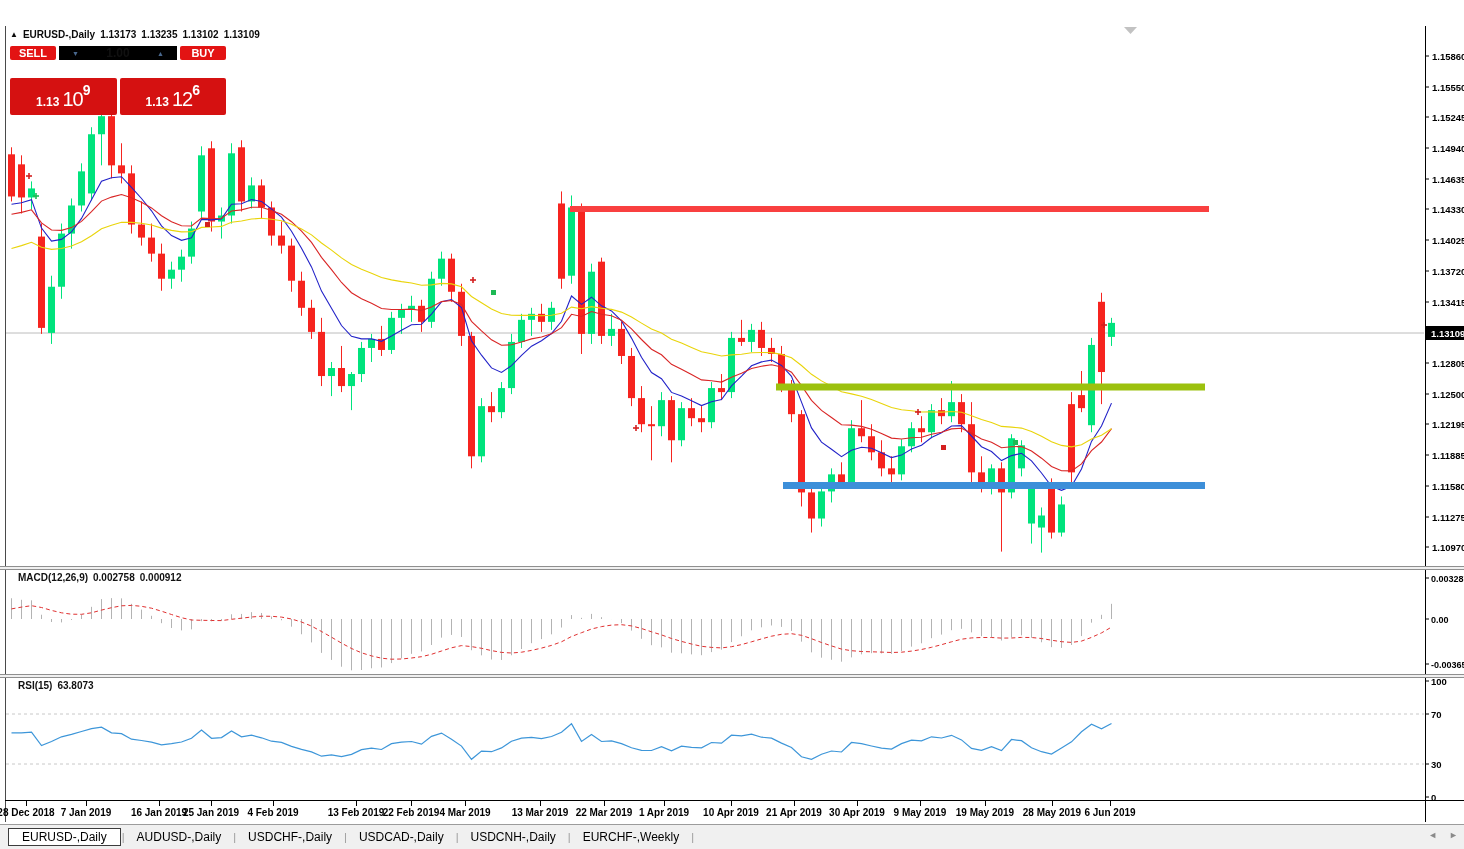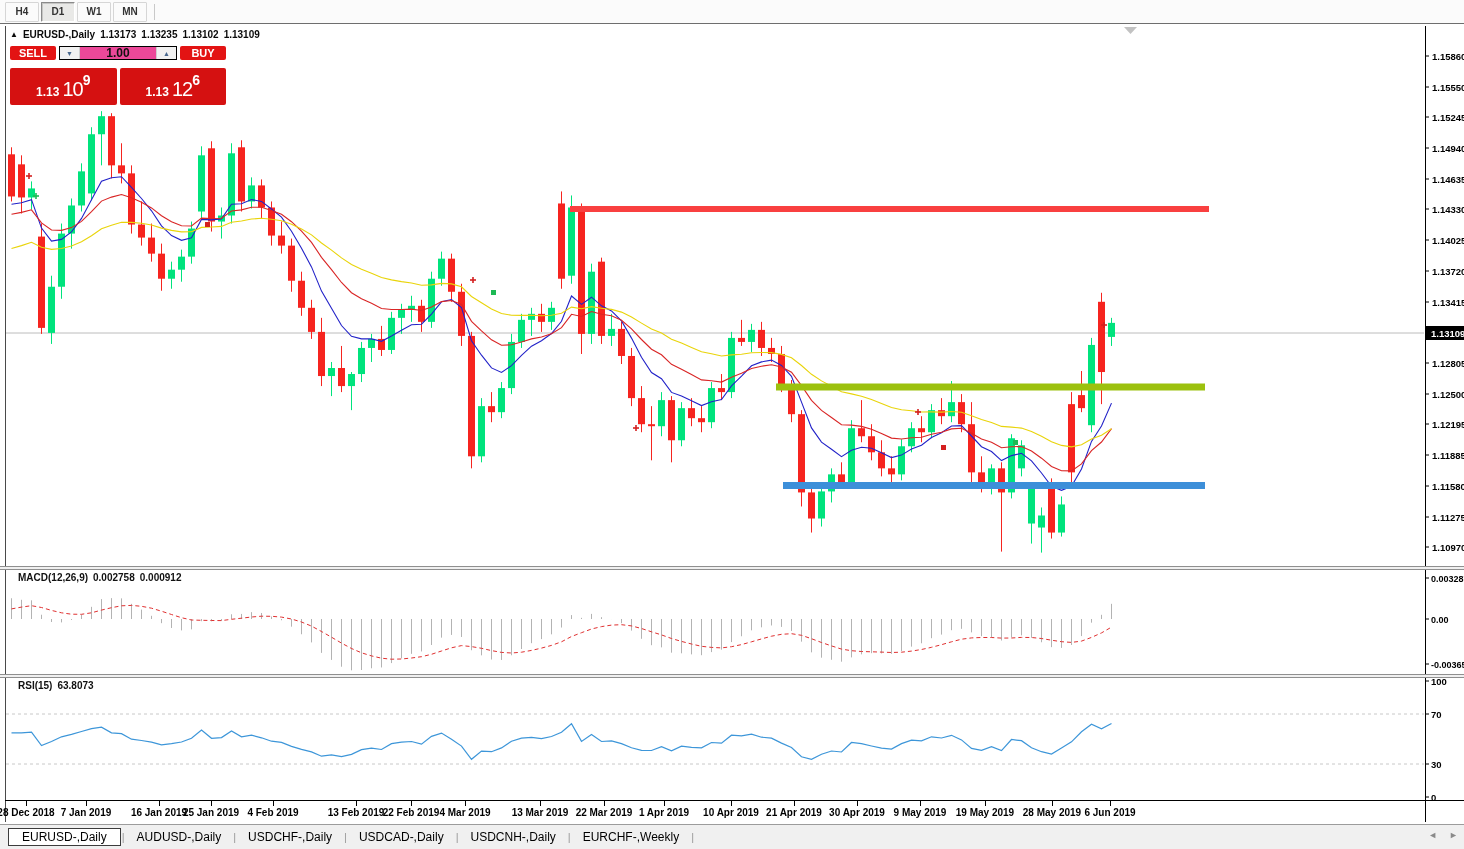--- a/index.html
+++ b/index.html
@@ -15,25 +15,25 @@
   .tb-sep{width:1px;height:16px;background:#c9c9c9;margin-left:6px;}
   
   .quote{position:absolute;left:10px;top:29px;display:flex;align-items:center;gap:5px;
          font-size:10px;font-weight:700;color:#0a0a0a;z-index:5;}
   .quote .tri{font-size:8px;line-height:10px;}
   
   .tp{position:absolute;left:10px;top:46px;width:216px;z-index:6;}
   .tp-row1{display:flex;height:14px;}
   .tp-sell,.tp-buy{width:46px;background:#e31313;color:#fff;font-size:11px;font-weight:700;
         display:flex;align-items:center;justify-content:center;border-radius:2px;}
-  .tp-spin{flex:1;margin:0 3px;display:flex;border:1px solid #000000;background:#ec4899;box-sizing:border-box;}
+  .tp-spin{flex:1;margin:0 3px;display:flex;border:7px solid #000000;background:#3b82f6;box-sizing:border-box;}
   .tp-spin-dn{width:19px;background:#f1f1f1;color:#49688e;font-size:7px;display:flex;align-items:center;justify-content:center;border-right:1px solid #cfcfcf;}
   .tp-spin-up{width:19px;background:#f1f1f1;color:#49688e;font-size:7px;display:flex;align-items:center;justify-content:center;border-left:1px solid #cfcfcf;}
   .tp-vol{flex:1;display:flex;align-items:center;justify-content:center;font-size:12px;font-weight:700;color:#111;}
-  .tp-row2{display:flex;gap:3px;margin-top:8px;}
+  .tp-row2{display:flex;gap:3px;margin-top:18px;}
   .tp-price{flex:1;height:37px;background:#d51111;border-radius:2px;color:#fff;
         display:flex;align-items:flex-end;justify-content:center;padding-bottom:1px;box-sizing:border-box;}
   .tp-small{font-size:12px;font-weight:700;margin:0 3px 5px 0;}
   .tp-big{font-size:20px;font-weight:400;line-height:30px;letter-spacing:-1px;}
   .tp-sup{font-size:14px;font-weight:700;align-self:flex-start;margin-top:4px;}
   
   .ind-label{position:absolute;left:18px;font-size:10px;font-weight:700;color:#111;z-index:5;display:flex;gap:5px;}
   
   .splitter{position:absolute;left:0;width:1464px;height:4px;background:#f0f0f0;
             border-top:1px solid #8f8f8f;border-bottom:1px solid #8f8f8f;box-sizing:border-box;z-index:4;}
@@ -510,29 +510,20 @@
         <text x="920" y="816" text-anchor="middle">9 May 2019</text>
         <line x1="985.5" y1="801" x2="985.5" y2="806" stroke="#000" stroke-width="1"></line>
         <text x="985" y="816" text-anchor="middle">19 May 2019</text>
         <line x1="1052.5" y1="801" x2="1052.5" y2="806" stroke="#000" stroke-width="1"></line>
         <text x="1052" y="816" text-anchor="middle">28 May 2019</text>
         <line x1="1110.5" y1="801" x2="1110.5" y2="806" stroke="#000" stroke-width="1"></line>
         <text x="1110" y="816" text-anchor="middle">6 Jun 2019</text>
       </g>
     </svg>
 
-  <div class="toolbar">
-    <div id="tf-holder" style="display:flex;">
-        <div class="tf-btn">H4</div>
-        <div class="tf-btn active">D1</div>
-        <div class="tf-btn">W1</div>
-        <div class="tf-btn">MN</div>
-      </div>
-    <div class="tb-sep"></div>
-  </div>
 
   <div class="quote">
     <span class="tri">▲</span>
     <span>EURUSD-,Daily</span>
     <span>1.13173</span>
     <span>1.13235</span>
     <span>1.13102</span>
     <span>1.13109</span>
   </div>
 

